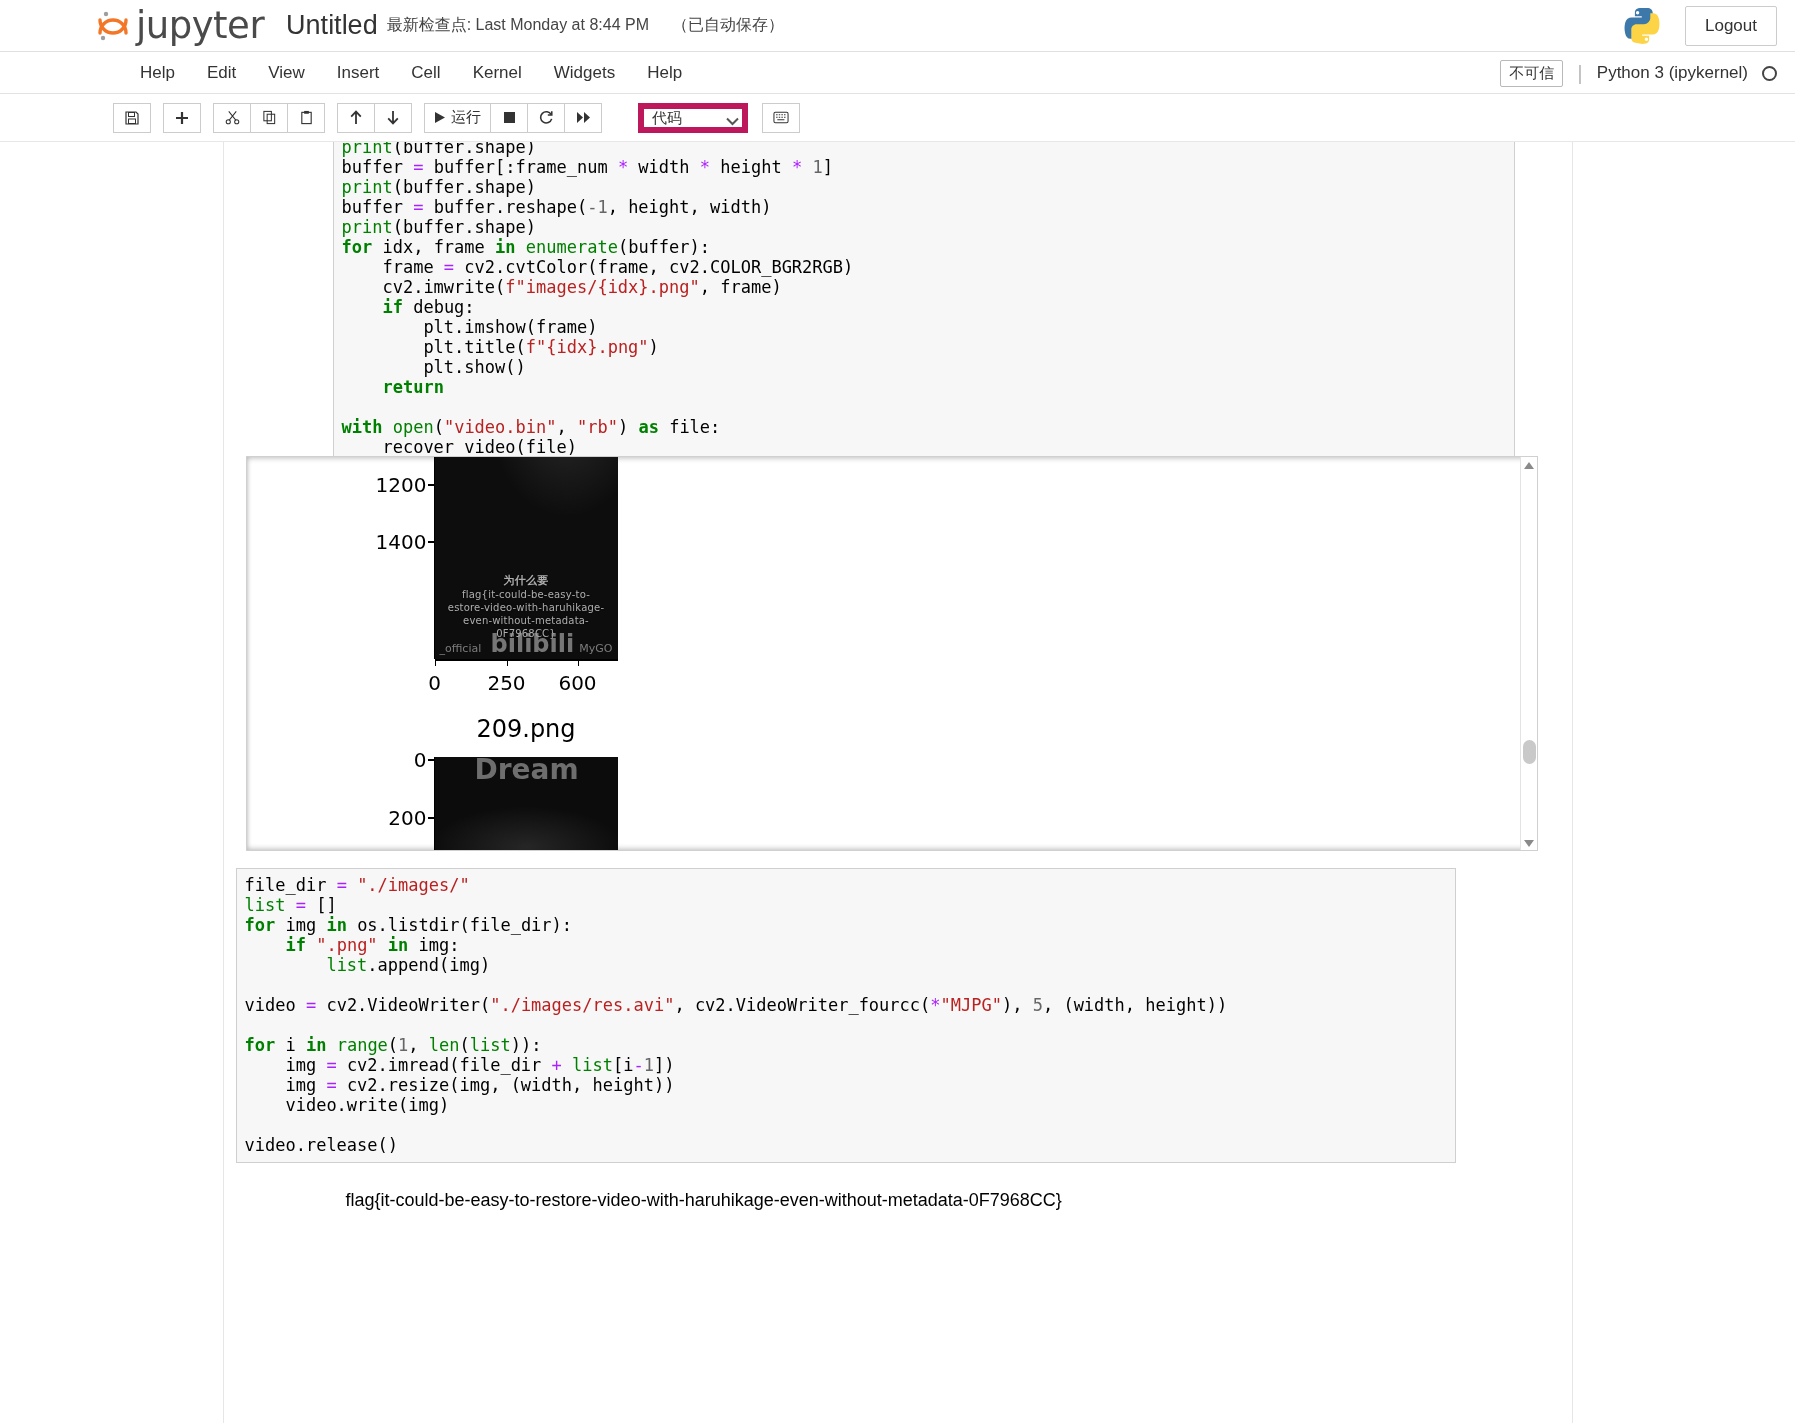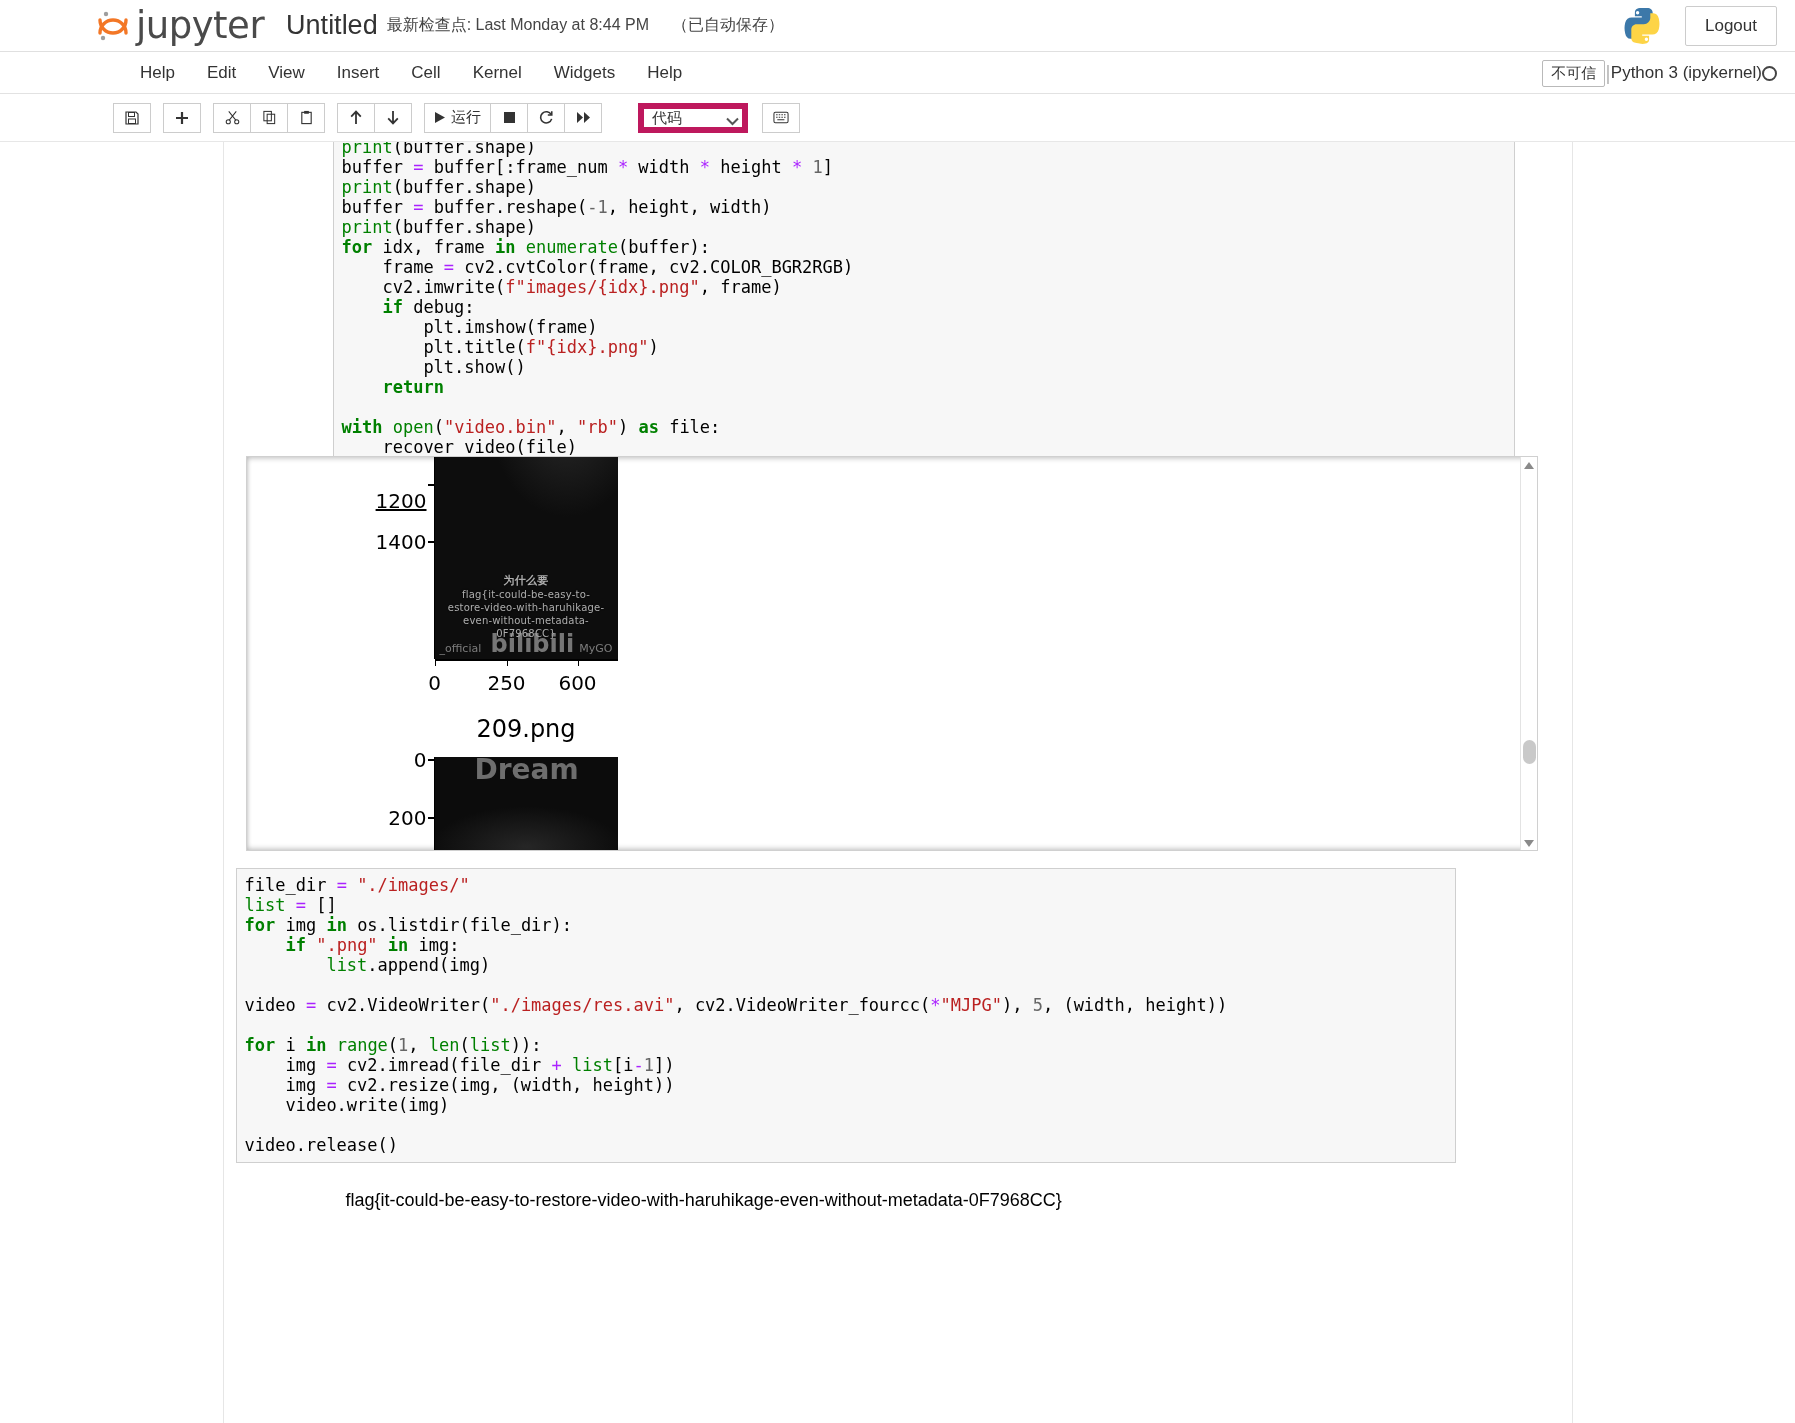--- a/index.html
+++ b/index.html
@@ -51,21 +51,21 @@
     border-bottom: 1px solid #e2e2e2;
     background: #fff;
     display: flex; align-items: center;
     padding-left: 124px;
   }
   .menu-item {
     font-size: 17px; color: #333; padding: 6px 16px; cursor: pointer;
   }
   .menubar-right {
     position:absolute; right: 18px; top: 0; height: 42px;
-    display:flex; align-items:center; 
+    display:flex; align-items:center; gap: 14px;
   }
   .trust-badge {
     border: 1px solid #b9b9b9; background:#fff; color:#333;
     font-size: 15px; padding: 3px 8px; border-radius: 2px; cursor:pointer;
   }
   .kernel-sep { color:#bbb; font-size: 21px; }
   .kernel-name { font-size: 17px; color: #333; }
   .kernel-circle {
     width: 15px; height: 15px; border: 2px solid #444; border-radius: 50%;
     display:inline-block;
@@ -376,21 +376,21 @@
           <div class="ftext" style="top:259px;">0F7968CC}</div>
           <div class="brand" style="left:5px;">_official</div>
           <div class="bigword" style="left:56px; bottom:1px; font-size:24px;">bilibili</div>
           <div class="brand" style="right:5px;">MyGO</div>
         </div>
 
         <div class="axspine" style="left:-1px; top:0; width:1.5px; height:290px;"></div>
         <div class="axspine" style="left:0; top:290px; width:183px; height:1.5px;"></div>
 
         <div class="ytick" style="top:115px;"></div>
-        <div class="ylabel" style="top:132px;text-decoration:underline;">1200</div>
+        <div class="ylabel" style="top:116px;">1200</div>
         <div class="ytick" style="top:172px;"></div>
         <div class="ylabel" style="top:173px;">1400</div>
 
         <div class="xtick" style="left:0px;"></div>
         <div class="xlabel" style="left:0px;">0</div>
         <div class="xtick" style="left:72px;"></div>
         <div class="xlabel" style="left:72px;">250</div>
         <div class="xtick" style="left:143px;"></div>
         <div class="xlabel" style="left:143px;">600</div>
       </div>

